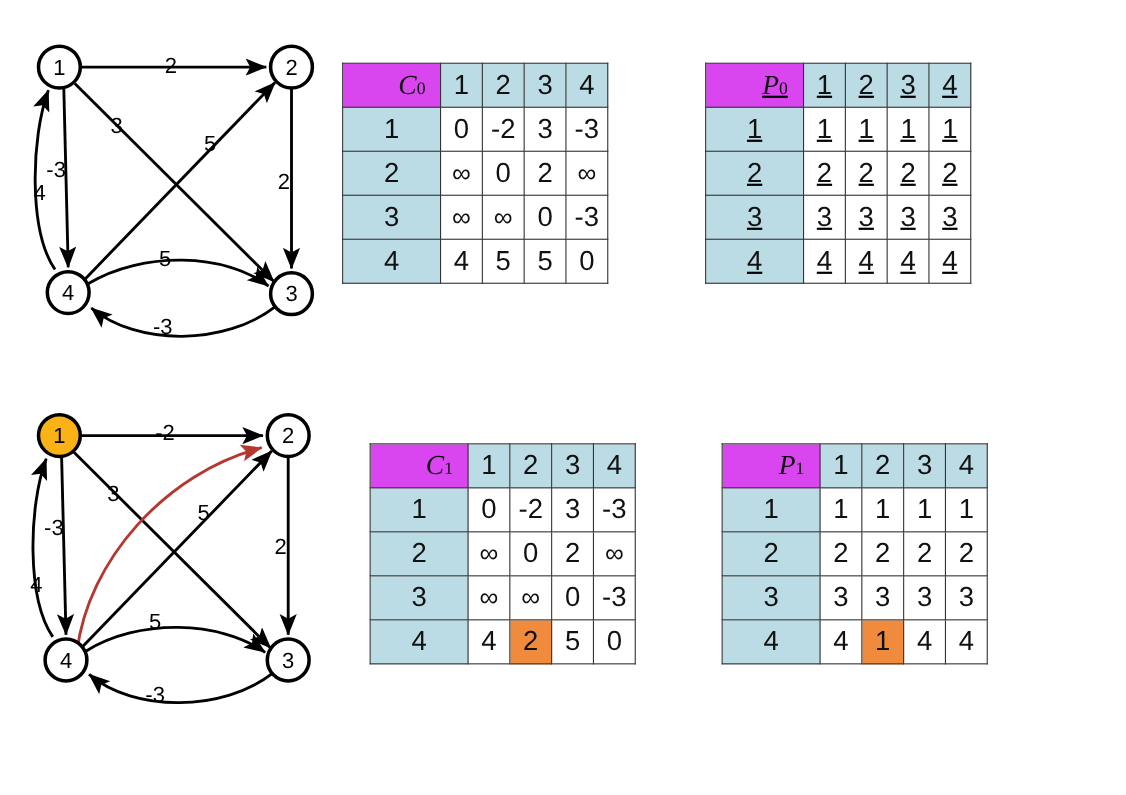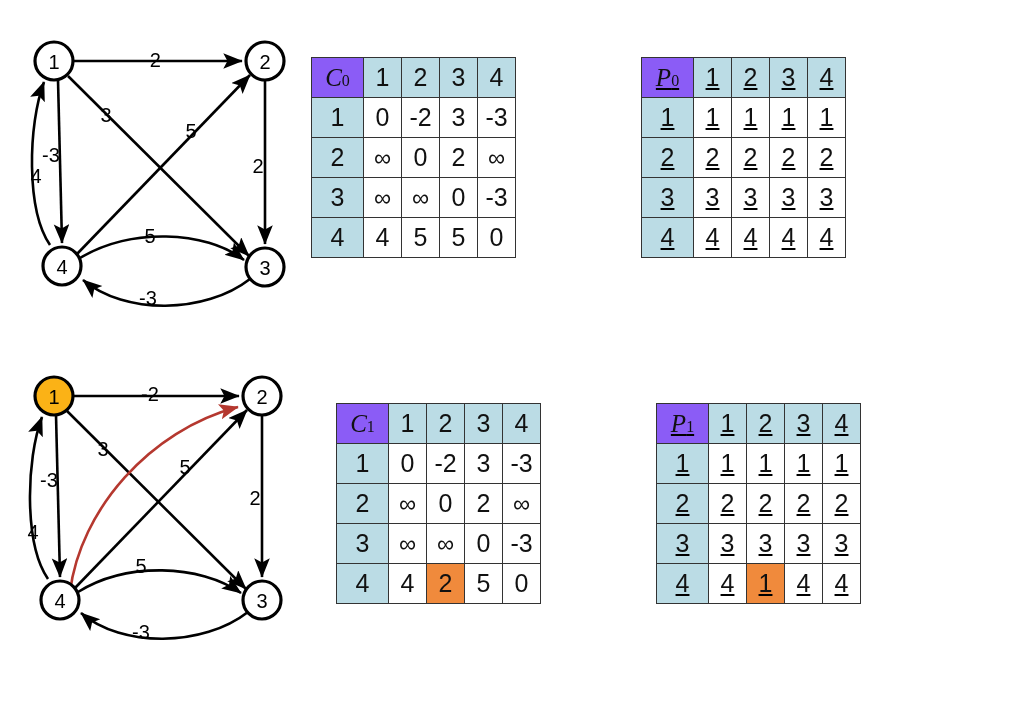--- a/index.html
+++ b/index.html
@@ -74,43 +74,44 @@
     vertical-align: middle;
     font-family: "Liberation Sans", sans-serif;
     font-size: 25px;
     color: #111111;
     padding: 0;
     height: 39px;
     width: 37px;
     background: #ffffff;
   }
   .matrix td.corner {
-    background: #8b5cf6;
+    background: #d946ef;
     width: 51px;
     font-family: "Liberation Serif", serif;
     font-style: italic;
     font-size: 25px;
+    padding-left: 37px;
   }
   .matrix td.corner .sub {
     font-size: 16px;
     font-style: normal;
     vertical-align: baseline;
   }
   .matrix td.head { background: #BBDCE5; }
   .matrix td.rowhead {
     background: #BBDCE5;
     width: 51px;
   }
   .matrix td.mark { background: #F08A3C; }
   .matrix td.inf { font-size: 24px; }
 
   #matrix-c0 { left: 311px; top: 57px; }
   #matrix-p0 { left: 641px; top: 57px; text-decoration: underline; }
   #matrix-c1 { left: 336px; top: 403px; }
-  #matrix-p1 { left: 656px; top: 403px; text-decoration: underline; }
+  #matrix-p1 { left: 656px; top: 403px; }
 </style>
 </head>
 <body>
 
 <div class="stage">
 
   <div class="graph-panel" id="graph-top">
     <svg class="graph-svg" viewBox="0 0 310 300">
       <defs>
         <marker id="ah" markerWidth="9" markerHeight="9" refX="7.2" refY="3" orient="auto" markerUnits="strokeWidth">

